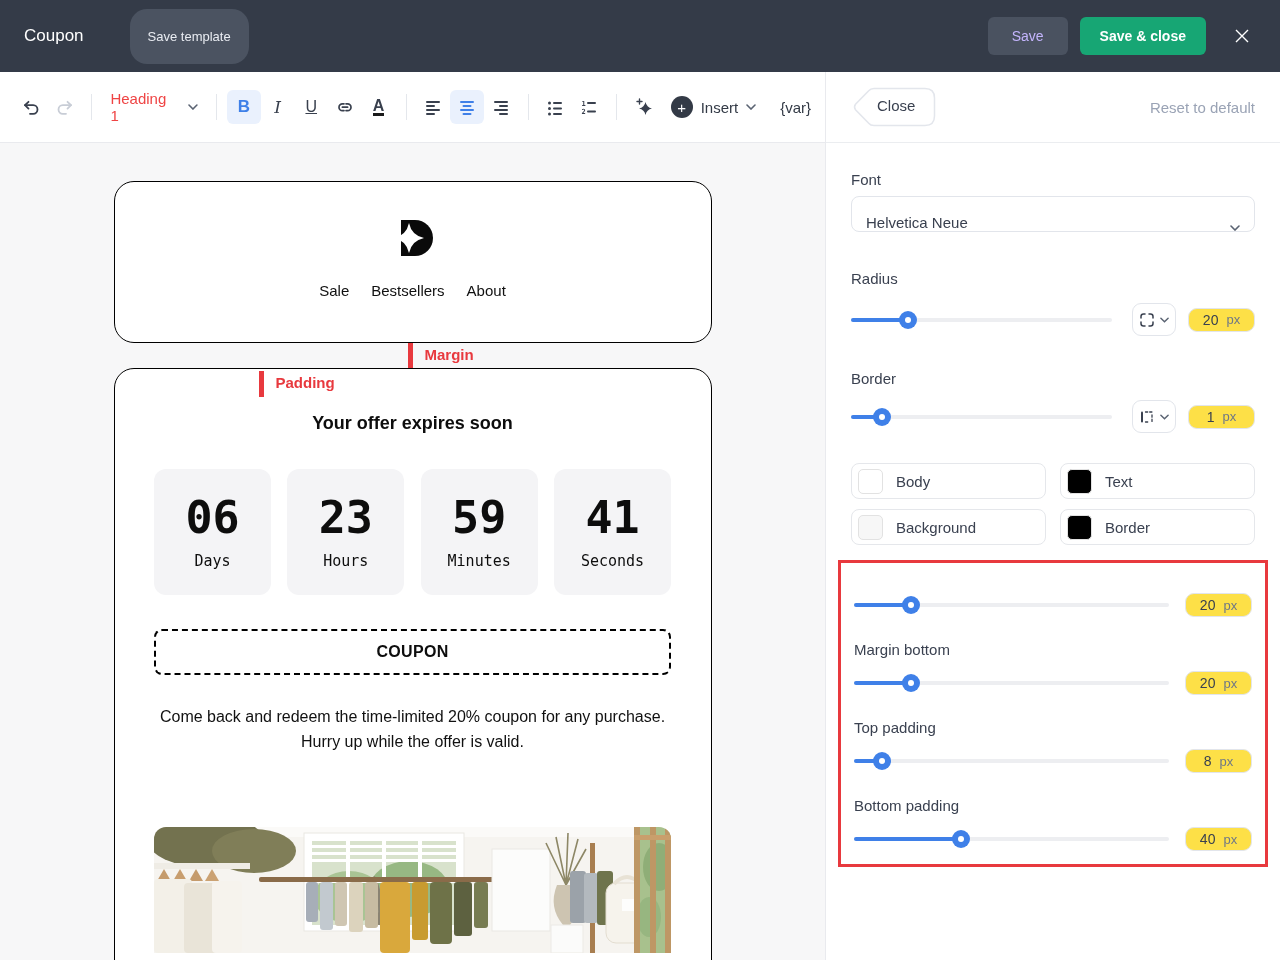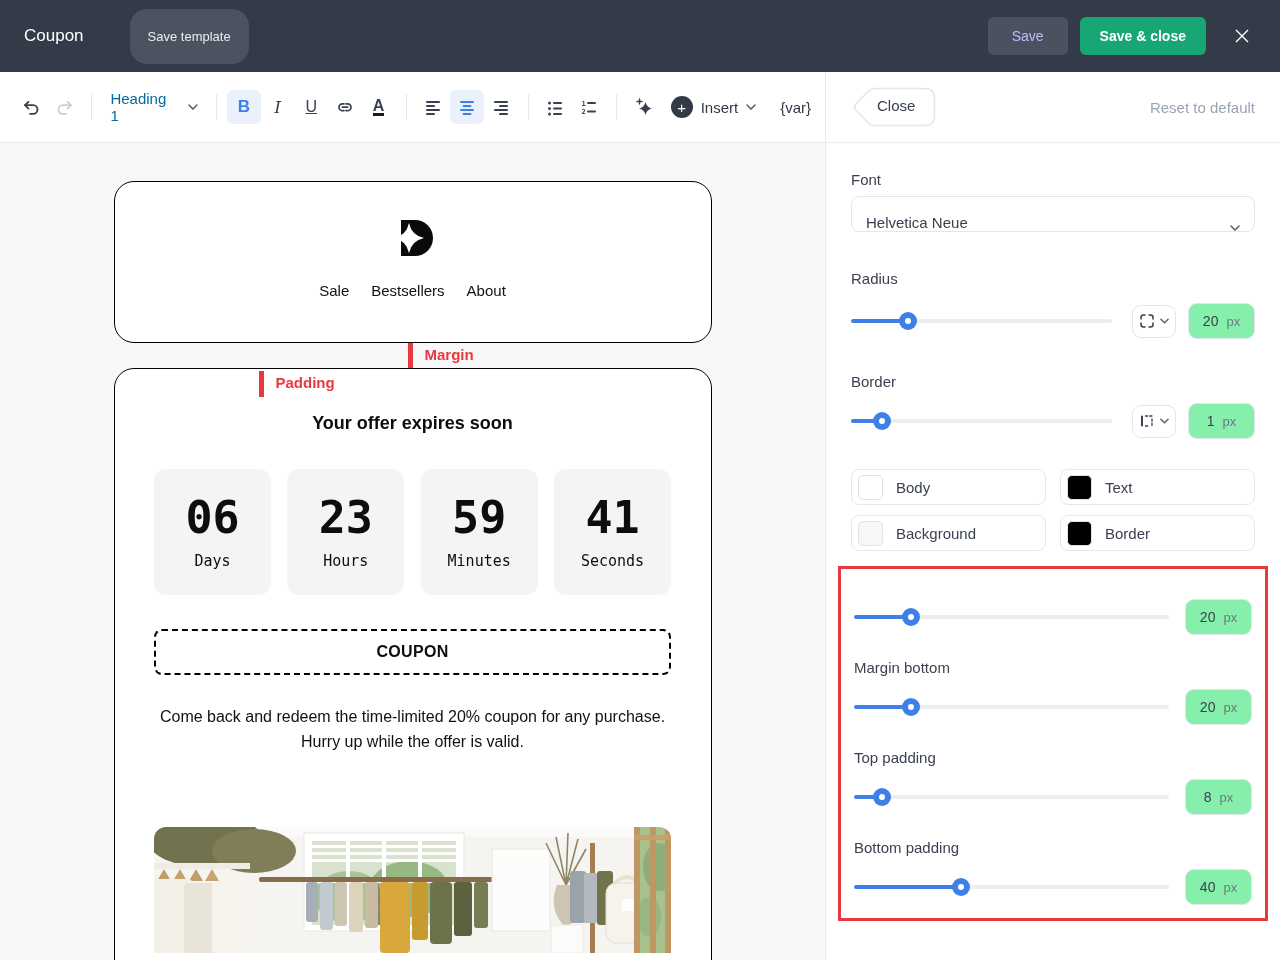--- a/index.html
+++ b/index.html
@@ -25,21 +25,21 @@
   .panel { width:455px; border-left:1px solid #E9EAEE; background:#fff; }
 
   
   .toolbar { height:71px; border-bottom:1px solid #E9EAEE; display:flex; align-items:center;
     padding:0 14px; background:#fff; }
   .tb { width:34px; height:34px; border-radius:6px; display:flex; align-items:center;
     justify-content:center; cursor:pointer; color:#39404E; font-size:16px; background:transparent; border:none; }
   .tb.active { background:#EAF1FD; color:#3F80E8; }
   .tb-sep { width:1px; height:26px; background:#E4E7EC; margin:0 10px; }
   .heading-select { display:flex; align-items:center; gap:10px; font-size:15px; font-weight:500;
-    color:#0369a1; padding:0 8px; cursor:pointer; }
+    color:#ef4444; padding:0 8px; cursor:pointer; }
   .glyph-b { font-weight:800; font-size:17px; }
   .glyph-i { font-family:"DejaVu Serif", serif; font-style:italic; font-size:17px; }
   .glyph-u { font-size:16px; text-decoration:underline; }
   .glyph-a { font-size:16px; font-weight:600; border-bottom:3px solid #1a1a1a; line-height:15px; }
   .insert-chip { display:flex; align-items:center; gap:8px; margin:0 10px; cursor:pointer;
     font-size:15px; font-weight:500; color:#333A46; background:none; border:none; }
   .plus-circle { width:22px; height:22px; border-radius:50%; background:#333A46; color:#fff;
     display:flex; align-items:center; justify-content:center; font-size:15px; }
   .var-chip { font-size:15px; font-weight:500; color:#333A46; margin-left:14px; cursor:pointer; }
 
@@ -92,22 +92,22 @@
   .select-box { margin-top:8px; height:36px; border:1px solid #E2E5EB; border-radius:8px;
     display:flex; align-items:flex-end; justify-content:space-between; padding:0 14px;
     font-size:15px; color:#39404F; cursor:pointer; background:#fff; width:100%; }
 
   .lbl-radius { margin-top:38px; }
   .lbl-border { margin-top:34px; }
   .ctrl-row { margin-top:16px; display:flex; align-items:center; }
   .ctrl-row .slider { flex:1; }
   .mini-dd { width:44px; height:33px; border:1px solid #E2E5EB; border-radius:9px; margin-left:20px;
     display:flex; align-items:center; justify-content:center; gap:5px; cursor:pointer; background:#fff; }
-  .val-box { width:67px; height:36px; border:1px solid #E2E5EB; border-radius:9px; margin-left:12px;
-    display:flex; align-items:center; justify-content:center; gap:8px; background:#86efac; }
+  .val-box { width:67px; height:24px; border:1px solid #E2E5EB; border-radius:9px; margin-left:12px;
+    display:flex; align-items:center; justify-content:center; gap:8px; background:#fde047; }
   .val-box .v { font-size:14px; color:#39404F; }
   .val-box .u { font-size:13px; color:#6E7787; }
 
   .slider { position:relative; height:18px; cursor:pointer; }
   .sl-track { position:absolute; left:0; right:0; top:7px; height:4px; border-radius:2px; background:#EDEEF1; }
   .sl-fill  { position:absolute; left:0; top:7px; height:4px; border-radius:2px; background:#3F80E8; }
   .sl-handle{ position:absolute; top:0; width:18px; height:18px; border-radius:50%; background:#3F80E8; }
   .sl-handle::after { content:''; position:absolute; left:6px; top:6px; width:6px; height:6px;
     border-radius:50%; background:#fff; }
 

